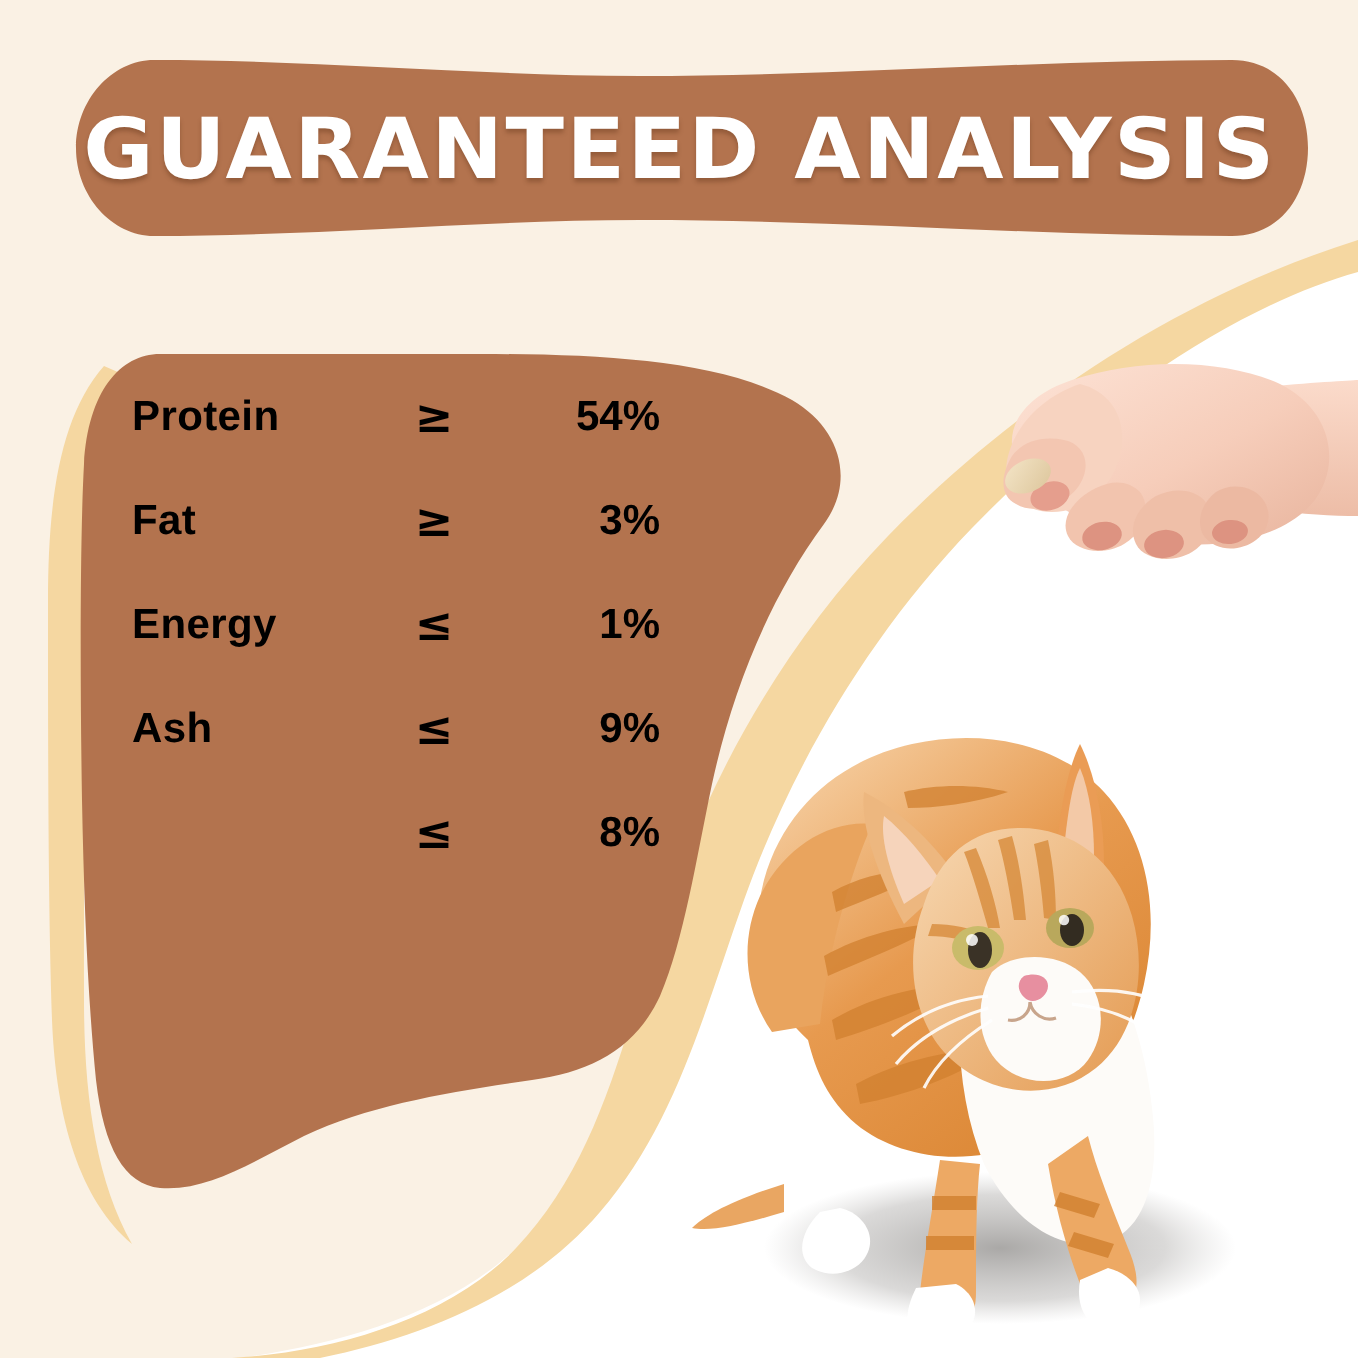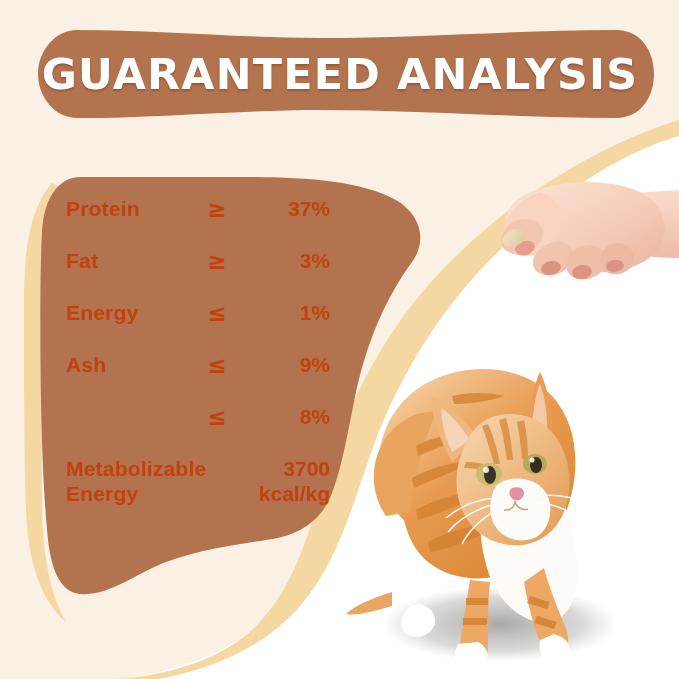--- a/index.html
+++ b/index.html
@@ -31,21 +31,21 @@
 
   
   .table{
     position:absolute;
     left:66px; top:196px;
     width:264px;
   }
   .row{
     position:relative;
     height:52px;
-    color:#c2410c;
+    color:#000000;
   }
   .row .label{
     position:absolute;left:0;top:0;
     font-size:21px;font-weight:600;
     line-height:26px;
     letter-spacing:.2px;
     white-space:nowrap;
   }
   .row .sym{
     position:absolute;left:134px;top:0;
@@ -294,21 +294,21 @@
     </g>
   </svg>
 
   <div class="banner-title">GUARANTEED ANALYSIS</div>
 
   <div class="table">
 
     <div class="row">
       <span class="label">Protein</span>
       <span class="sym">≥</span>
-      <span class="val">37%</span>
+      <span class="val">54%</span>
     </div>
 
     <div class="row">
       <span class="label">Fat</span>
       <span class="sym">≥</span>
       <span class="val">3%</span>
     </div>
 
     <div class="row">
       <span class="label">Energy</span>
@@ -320,23 +320,16 @@
       <span class="label">Ash</span>
       <span class="sym">≤</span>
       <span class="val">9%</span>
     </div>
 
     <div class="row">
       <span class="sym">≤</span>
       <span class="val">8%</span>
     </div>
 
-    <div class="row energy">
-      <span class="label">Metabolizable Energy</span>
-      <span class="val">
-        <span>3700</span><br>
-        <span>kcal/kg</span>
-      </span>
-    </div>
 
   </div>
 
 </div>
 
 </body></html>

